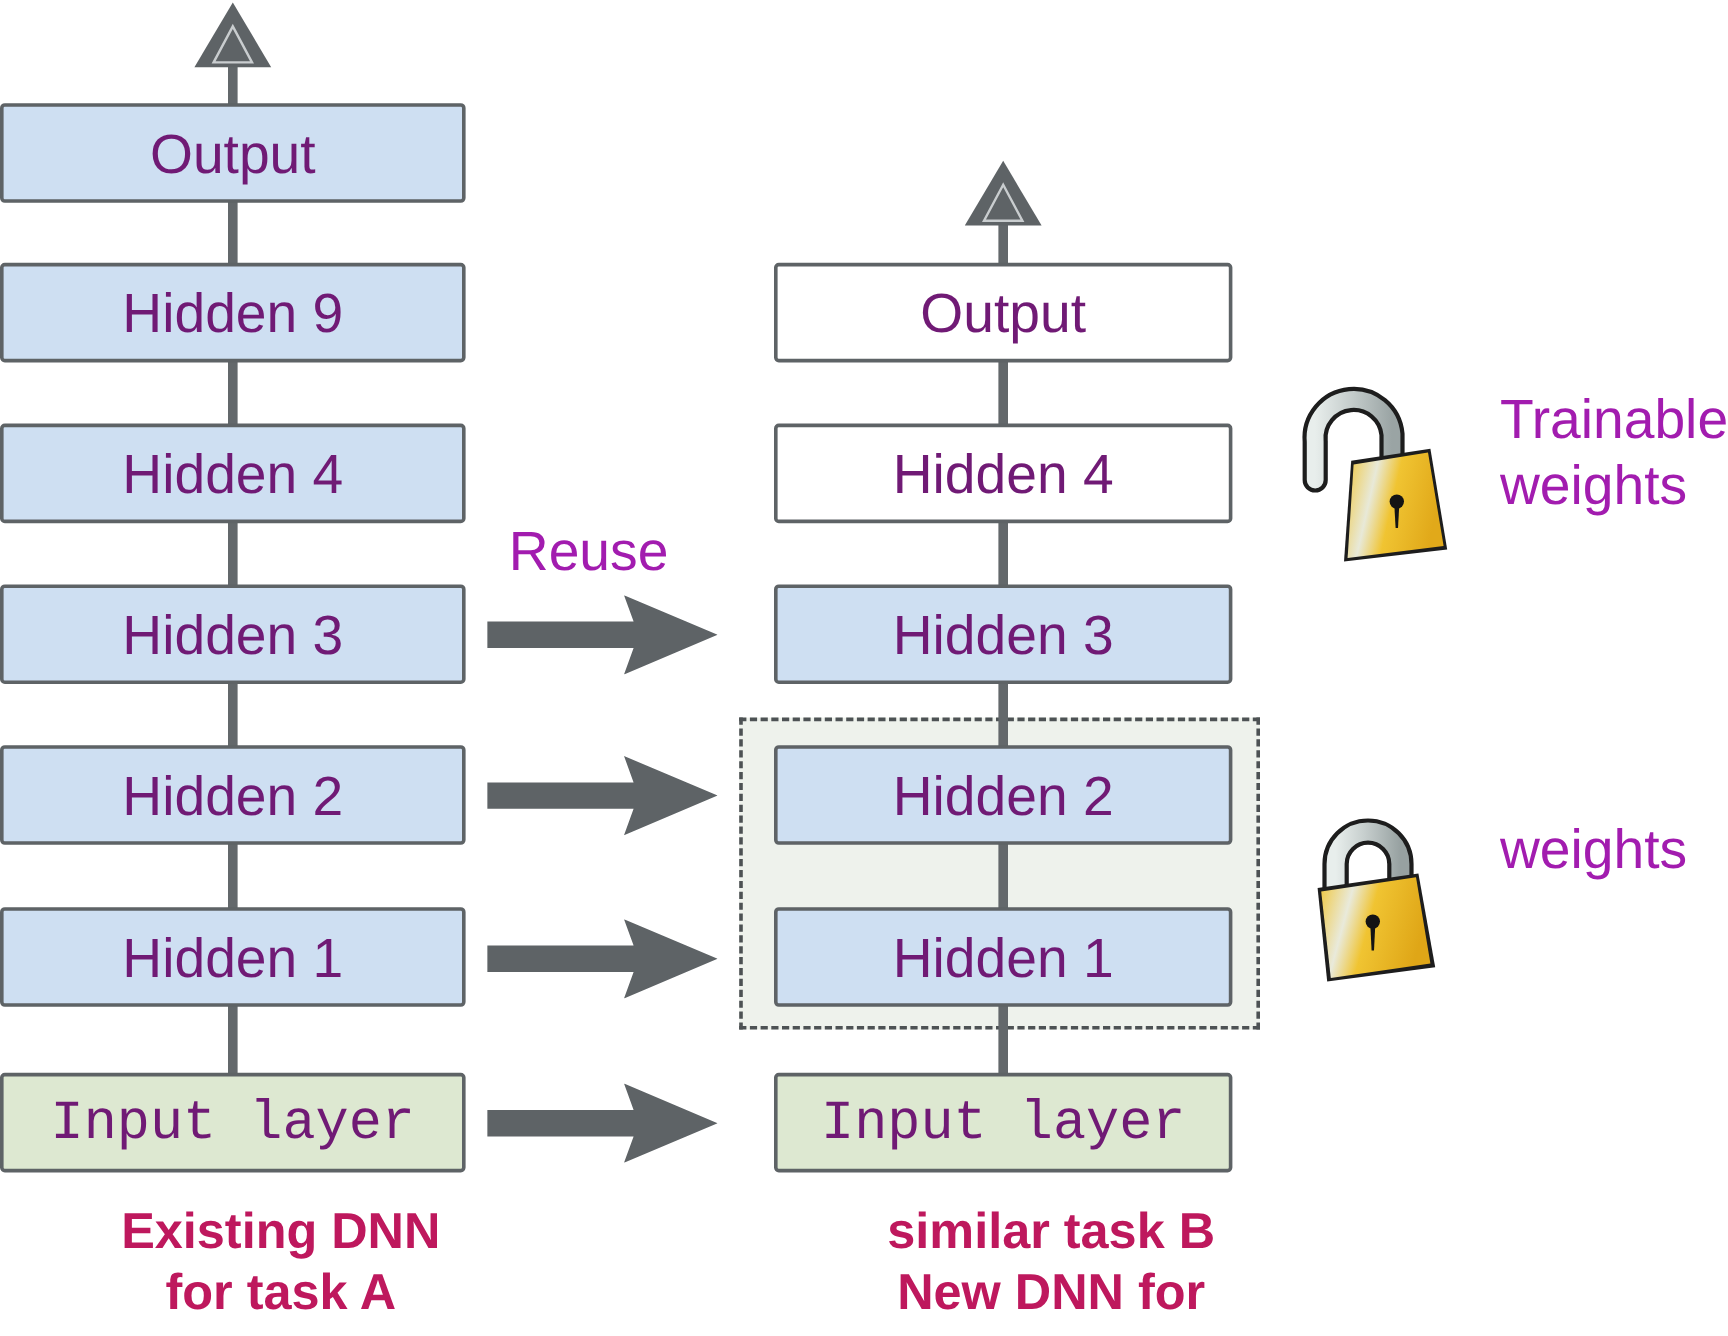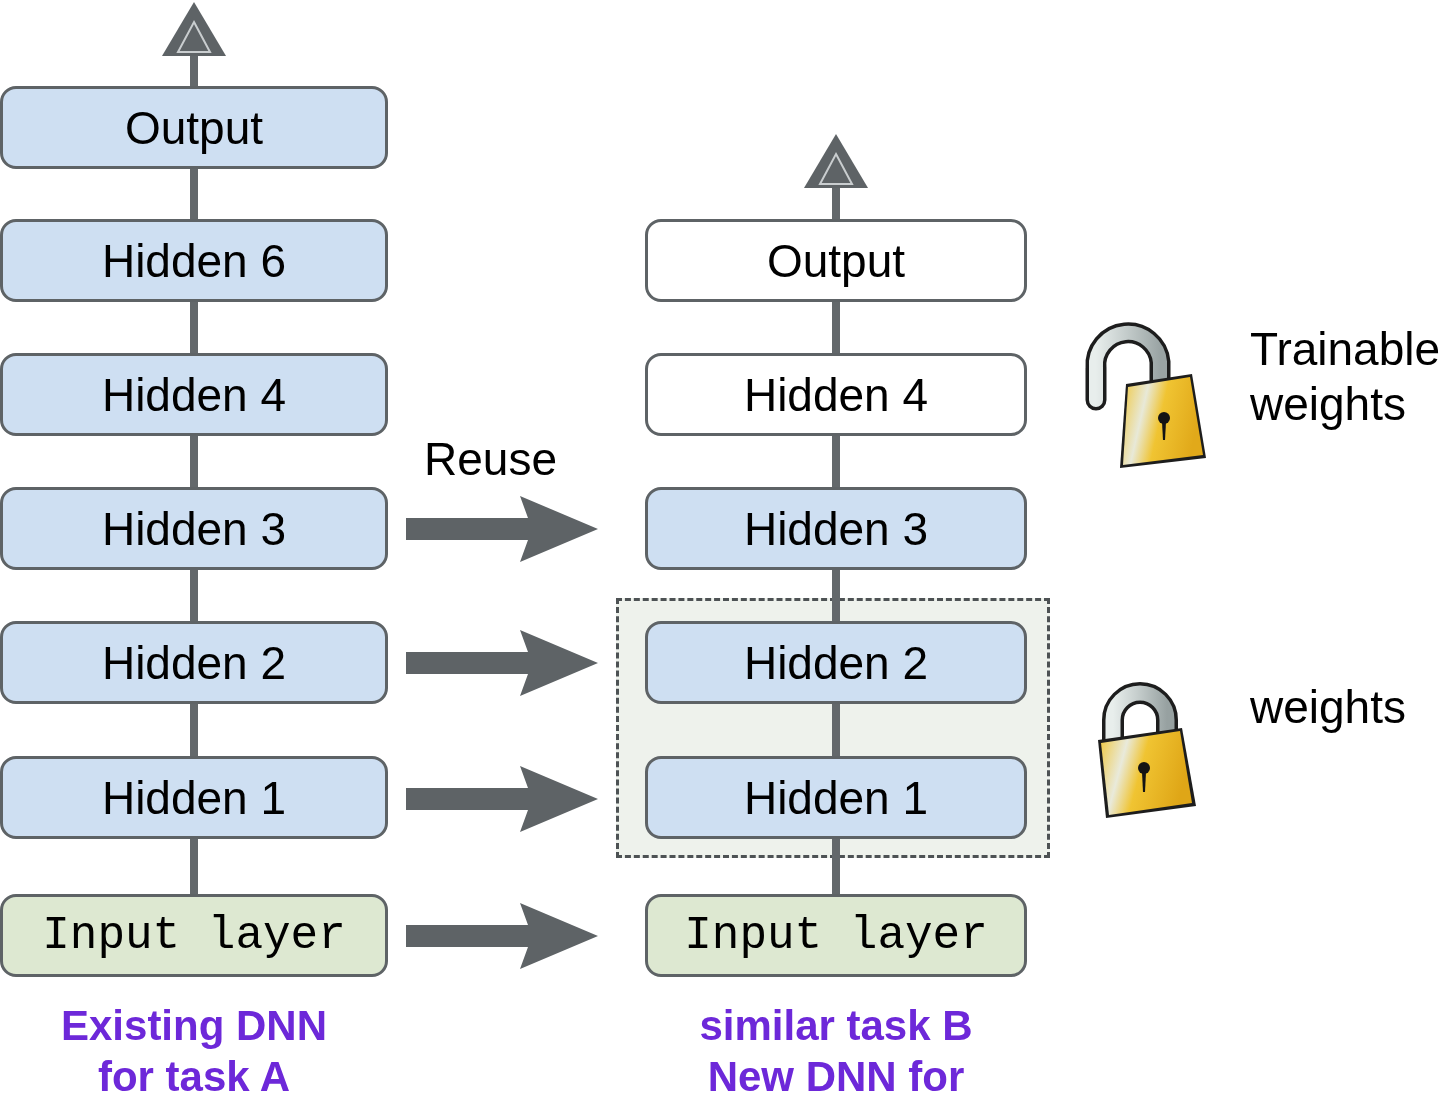--- a/index.html
+++ b/index.html
@@ -24,26 +24,26 @@
     position: absolute;
     width: 8px;
     background: #63686b;
   }
 
   
   .layer-box {
     position: absolute;
     box-sizing: border-box;
     border: 3px solid #5e6366;
-    border-radius: 16px;
+    border-radius: 4px;
     display: flex;
     align-items: center;
     justify-content: center;
     font-size: 46px;
-    color: #000000;
+    color: #701a75;
     letter-spacing: 0px;
     z-index: 3;
   }
   .fill-blue  { background: #cedff2; }
   .fill-green { background: #dde8d1; font-family: Liberation Mono, monospace; }
   .fill-white { background: #ffffff; }
 
   
   .frozen-frame {
     position: absolute;
@@ -62,42 +62,43 @@
   
   .up-arrow {
     position: absolute;
     z-index: 2;
   }
 
   
   .reuse-label {
     position: absolute;
     font-size: 46px;
-    color: #000000;
+    color: #a21caf;
     white-space: nowrap;
   }
 
   
   .caption {
     position: absolute;
     text-align: center;
     font-size: 42px;
     font-weight: bold;
-    color: #6d28d9;
+    color: #be185d;
     line-height: 1.22;
+    padding-left: 40px;
   }
 
   
   .legend-item {
     position: absolute;
   }
   .legend-text {
     position: absolute;
     font-size: 46px;
-    color: #000000;
+    color: #a21caf;
     line-height: 1.2;
     white-space: nowrap;
   }
   .lock-icon {
     position: absolute;
   }
 </style>
 </head>
 <body>
 
@@ -109,21 +110,21 @@
 
     <svg class="up-arrow" style="left:158px; top:0px;" width="72" height="60" viewBox="0 0 72 60">
       <polygon points="36,2 68,56 4,56" fill="#5e6366"></polygon>
       <polygon points="36,22 52,52 20,52" fill="none" stroke="#c9cdcf" stroke-width="2"></polygon>
     </svg>
 
     <div class="layer-box fill-blue" style="left:0px; top:86px;  width:388px; height:83px;">
         <span>Output</span>
       </div>
     <div class="layer-box fill-blue" style="left:0px; top:219px; width:388px; height:83px;">
-        <span>Hidden 6</span>
+        <span>Hidden 9</span>
       </div>
     <div class="layer-box fill-blue" style="left:0px; top:353px; width:388px; height:83px;">
         <span>Hidden 4</span>
       </div>
     <div class="layer-box fill-blue" style="left:0px; top:487px; width:388px; height:83px;">
         <span>Hidden 3</span>
       </div>
     <div class="layer-box fill-blue" style="left:0px; top:621px; width:388px; height:83px;">
         <span>Hidden 2</span>
       </div>

